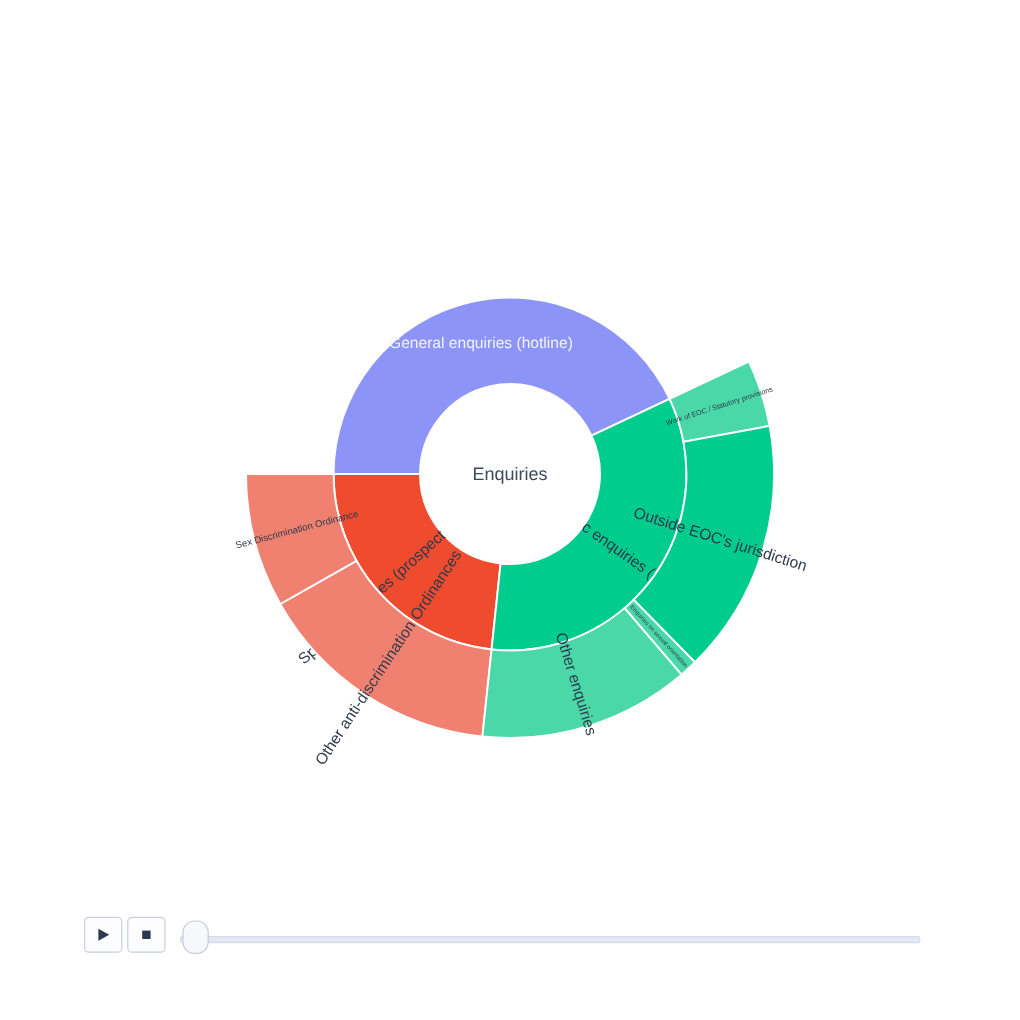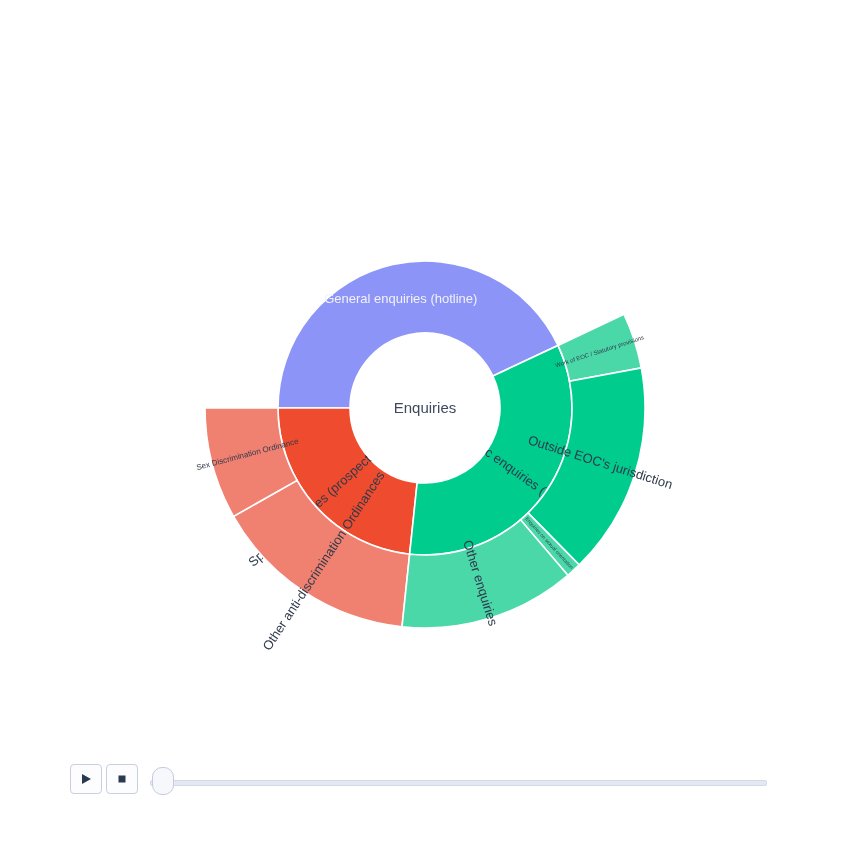--- a/index.html
+++ b/index.html
@@ -4,21 +4,21 @@
 <style>
   html,body{margin:0;padding:0;}
   body{
     width:850px;height:850px;
     background:#ffffff;
     font-family:"Liberation Sans", sans-serif;
     overflow:hidden;
     position:relative;
   }
   #chart-area{
-    position:absolute;left:0;top:13px;width:850px;height:740px;
+    position:absolute;left:0;top:0;width:850px;height:740px;
   }
   #sunburst{display:block;}
   .slice-label{
     font-family:"Liberation Sans", sans-serif;
     fill:#2f3a4a;
     dominant-baseline:middle;
     text-anchor:middle;
     pointer-events:none;
   }
   .slice-label.light{fill:#f2f2f8;}

